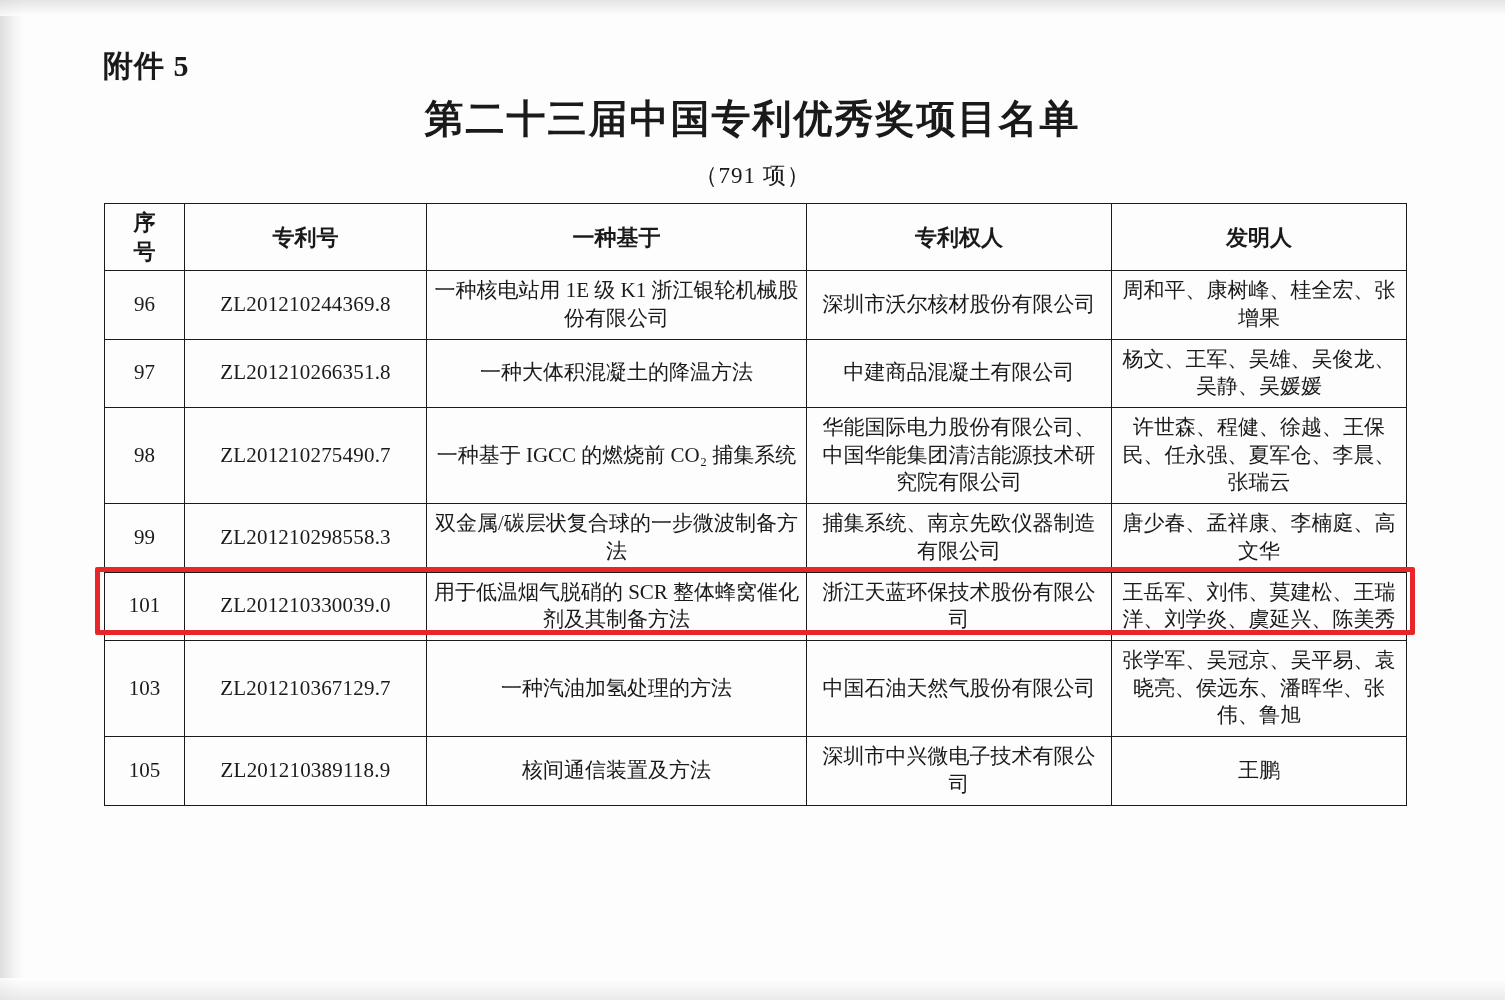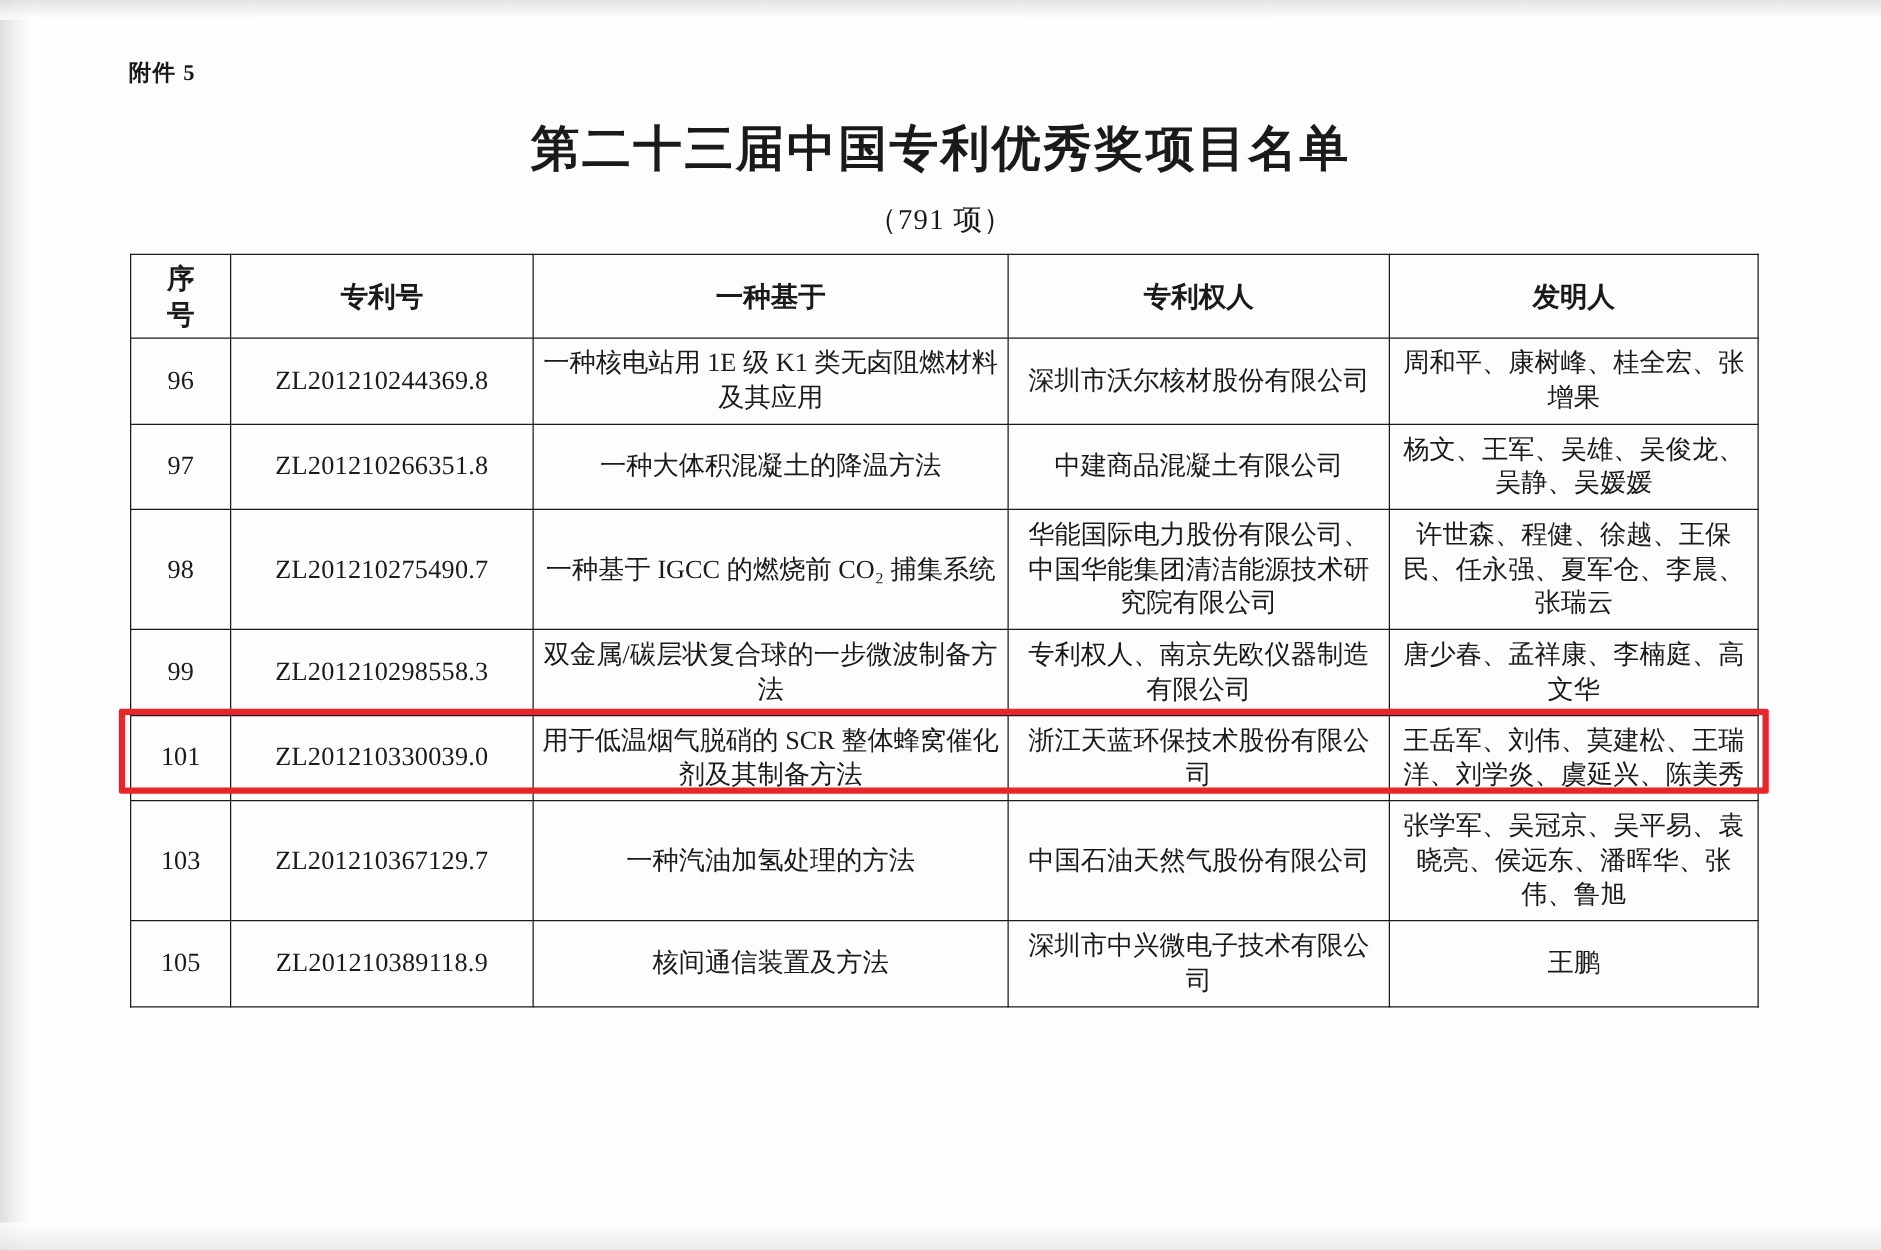--- a/index.html
+++ b/index.html
@@ -42,21 +42,21 @@
     left: 0; bottom: 0;
     width: 1505px; height: 22px;
     background: linear-gradient(to top, #e6e6e6 0%, #ffffff 100%);
     opacity: .8;
   }
 
   .attachment-label {
     position: absolute;
     left: 103px;
     top: 46px;
-    font-size: 18px;
+    font-size: 30px;
     font-weight: 700;
     letter-spacing: 1px;
     font-family: "Liberation Serif", "DejaVu Serif", serif;
   }
 
   .doc-title {
     position: absolute;
     left: 0; top: 92px;
     width: 1505px;
     text-align: center;
@@ -151,21 +151,21 @@
         <th>专利号</th>
         <th>一种基于</th>
         <th>专利权人</th>
         <th>发明人</th>
       </tr>
     </thead>
     <tbody>
       <tr>
         <td class="cell-no">96</td>
         <td class="cell-num">ZL201210244369.8</td>
-        <td class="cell-name">一种核电站用 1E 级 K1 类无卤阻燃材料及其应用</td>
+        <td class="cell-name">一种核电站用 1E 级 K1 浙江银轮机械股份有限公司</td>
         <td class="cell-owner">深圳市沃尔核材股份有限公司</td>
         <td class="cell-inventor">周和平、康树峰、桂全宏、张增果</td>
       </tr>
       <tr>
         <td class="cell-no">97</td>
         <td class="cell-num">ZL201210266351.8</td>
         <td class="cell-name">一种大体积混凝土的降温方法</td>
         <td class="cell-owner">中建商品混凝土有限公司</td>
         <td class="cell-inventor">杨文、王军、吴雄、吴俊龙、吴静、吴媛媛</td>
       </tr>
@@ -173,21 +173,21 @@
         <td class="cell-no">98</td>
         <td class="cell-num">ZL201210275490.7</td>
         <td class="cell-name">一种基于 IGCC 的燃烧前 CO₂ 捕集系统</td>
         <td class="cell-owner">华能国际电力股份有限公司、中国华能集团清洁能源技术研究院有限公司</td>
         <td class="cell-inventor">许世森、程健、徐越、王保民、任永强、夏军仓、李晨、张瑞云</td>
       </tr>
       <tr>
         <td class="cell-no">99</td>
         <td class="cell-num">ZL201210298558.3</td>
         <td class="cell-name">双金属/碳层状复合球的一步微波制备方法</td>
-        <td class="cell-owner">专利权人、南京先欧仪器制造有限公司</td>
+        <td class="cell-owner">捕集系统、南京先欧仪器制造有限公司</td>
         <td class="cell-inventor">唐少春、孟祥康、李楠庭、高文华</td>
       </tr>
       <tr class="row-101">
         <td class="cell-no">101</td>
         <td class="cell-num">ZL201210330039.0</td>
         <td class="cell-name">用于低温烟气脱硝的 SCR 整体蜂窝催化剂及其制备方法</td>
         <td class="cell-owner">浙江天蓝环保技术股份有限公司</td>
         <td class="cell-inventor">王岳军、刘伟、莫建松、王瑞洋、刘学炎、虞延兴、陈美秀</td>
       </tr>
       <tr>

